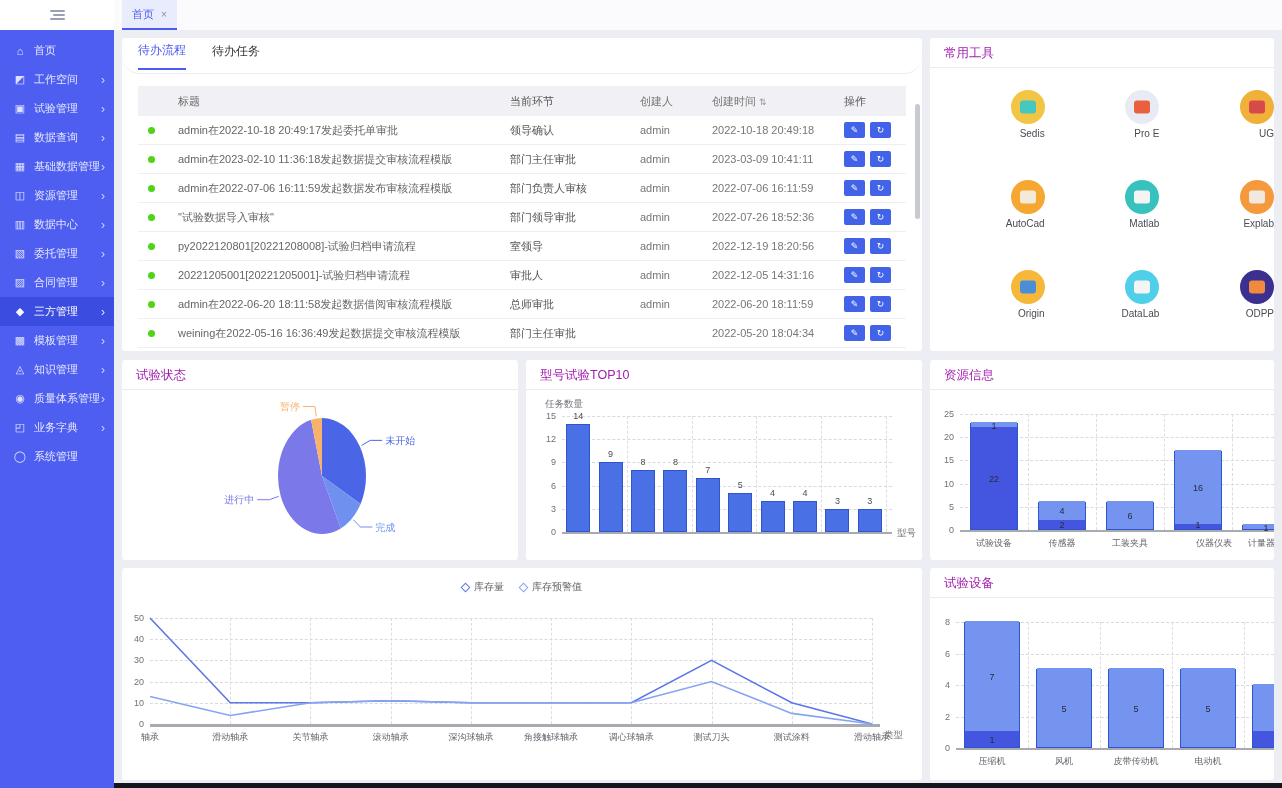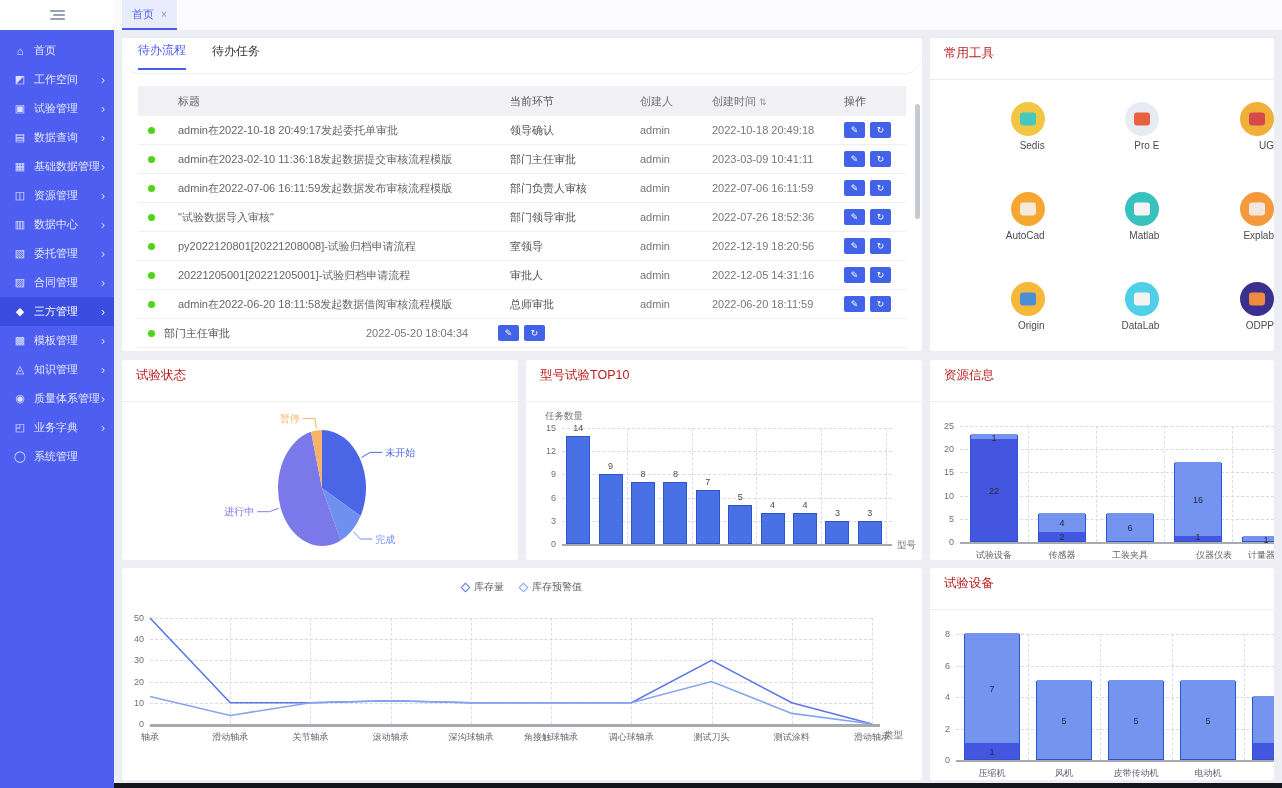--- a/index.html
+++ b/index.html
@@ -20,21 +20,21 @@
   .sb-ico{width:14px;margin-right:7px;font-size:11px;opacity:.95;text-align:center;}
   .sb-label{flex:1;white-space:nowrap;}
   .sb-chev{font-size:12px;opacity:.85;}
   
   .tabbar{position:absolute;left:114px;top:0;right:0;height:30px;background:#fbfbfd;}
   .tab{display:inline-flex;align-items:center;height:30px;margin-left:8px;padding:0 10px;
        font-size:11px;color:#4a5af0;background:#e9ecfc;border-bottom:2px solid #4a5af0;cursor:pointer;}
   .tab .x{margin-left:7px;color:#8a90b0;font-size:10px;}
   
   .panel{position:absolute;background:#fff;border-radius:3px;overflow:hidden;}
-  .p-title{height:42px;line-height:30px;padding:0 14px;font-size:12.5px;color:#b91c1c;
+  .p-title{height:30px;line-height:30px;padding:0 14px;font-size:12.5px;color:#a21caf;
            border-bottom:1px solid #ececf2;}
   
   .todo-tabs{height:36px;display:flex;align-items:center;padding-left:16px;border-bottom:1px solid #ececf2;border-radius:18px;}
   .ttab{font-size:12px;color:#333;margin-right:26px;padding-bottom:9px;cursor:pointer;}
   .ttab.on{color:#4a5cf0;border-bottom:2px solid #4a5cf0;}
   .tbl{padding:12px 16px 0 16px;}
   .thead{display:flex;align-items:center;height:30px;background:#f1f1f5;font-size:11px;color:#55555f;}
   .trow{display:flex;align-items:center;height:29px;border-bottom:1px solid #efeff3;font-size:11px;}
   .c-dot{width:26px;display:flex;justify-content:center;}
   .dot{width:7px;height:7px;border-radius:50%;background:#4fd416;}
@@ -270,20 +270,21 @@
             <div class="c-time">2022-06-20 18:11:59</div>
             <div class="c-op">
               <div class="opbtn">✎</div>
               <div class="opbtn">↻</div>
             </div>
           </div>
           <div class="trow">
             <div class="c-dot">
               <div class="dot"></div>
             </div>
+            <div class="c-title">weining在2022-05-16 16:36:49发起数据提交审核流程模版</div>
             <div class="c-step">部门主任审批</div>
             <div class="c-user"></div>
             <div class="c-time">2022-05-20 18:04:34</div>
             <div class="c-op">
               <div class="opbtn">✎</div>
               <div class="opbtn">↻</div>
             </div>
           </div>
         </div>
     </div>

